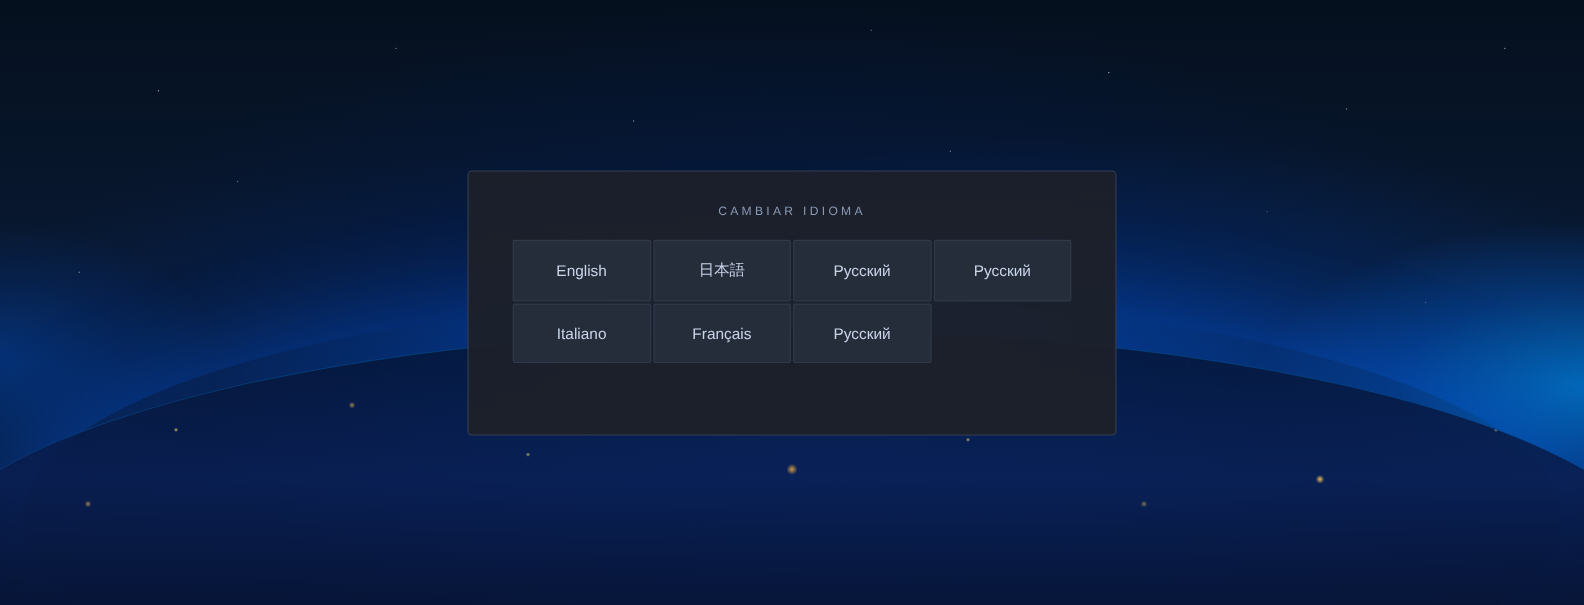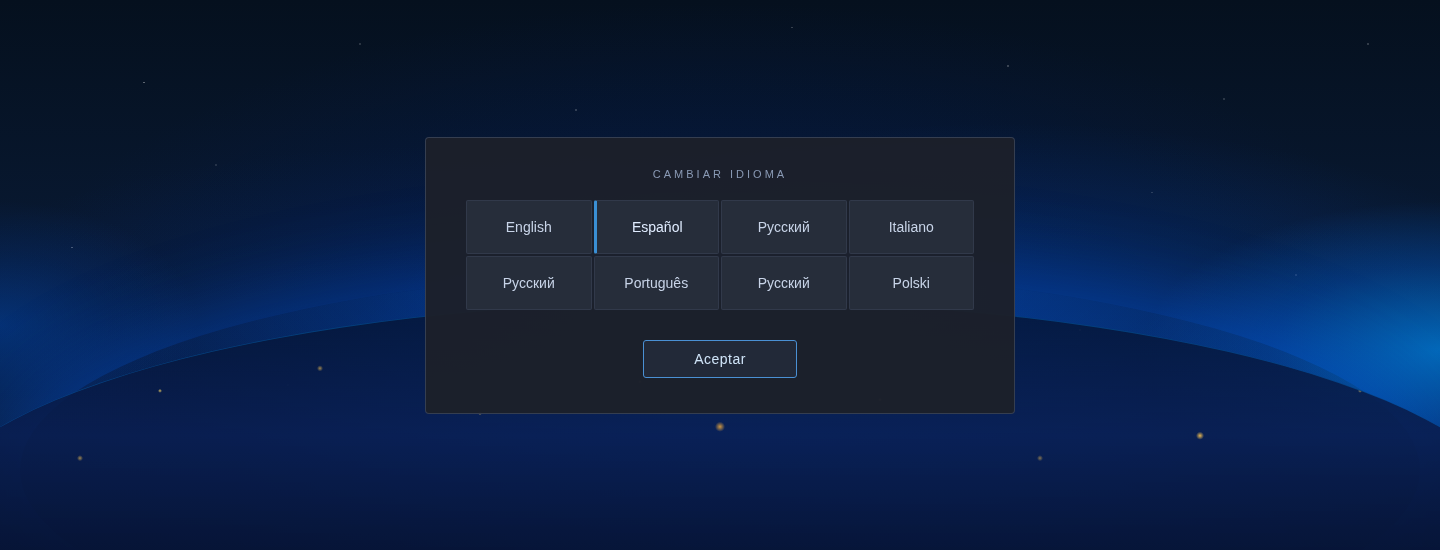--- a/index.html
+++ b/index.html
@@ -210,27 +210,25 @@
 <div class="earth-glow"></div>
 <div class="earth-surface"></div>
 
 <div class="modal-overlay">
   <div class="modal">
     <div class="modal-title">CAMBIAR IDIOMA</div>
 
     <div class="language-grid">
 
       <button class="lang-btn">English</button>
-
-      <button class="lang-btn selected">Español</button>
+      <button class="lang-btn">日本語</button>
+
       <button class="lang-btn">Русский</button>
+      <button class="lang-btn">Русский</button>
+
       <button class="lang-btn">Italiano</button>
-
+      <button class="lang-btn">Français</button>
       <button class="lang-btn">Русский</button>
-      <button class="lang-btn">Português</button>
-      <button class="lang-btn">Русский</button>
-      <button class="lang-btn">Polski</button>
 
     </div>
 
-    <button class="accept-btn">Aceptar</button>
   </div>
 </div>
 
 </body></html>

